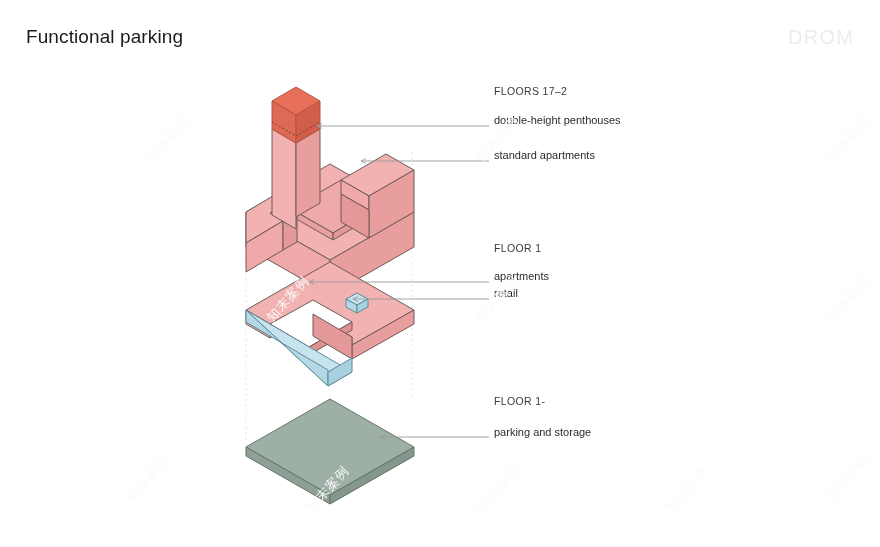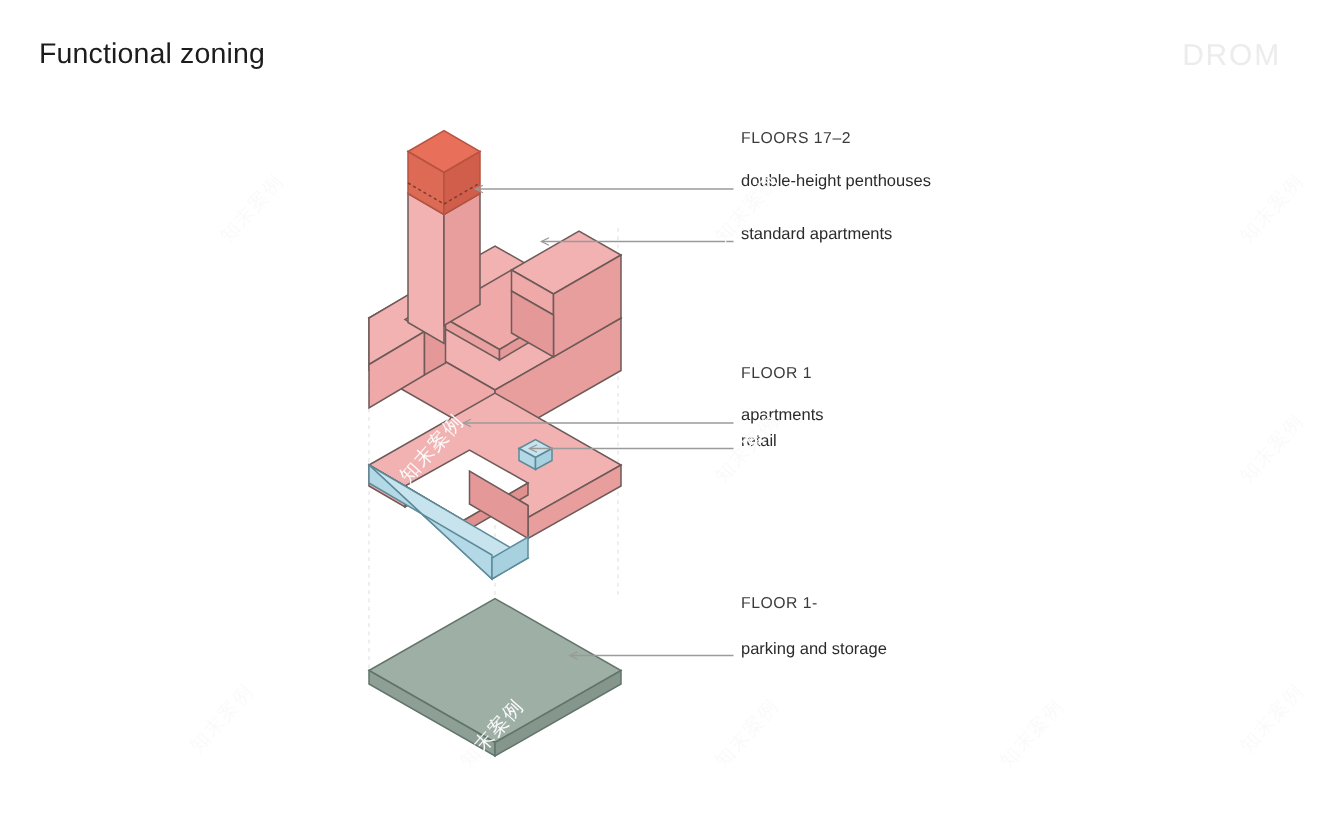--- a/index.html
+++ b/index.html
@@ -55,21 +55,21 @@
     transform: rotate(-48deg);
     transform-origin: center center;
     user-select: none;
     pointer-events: none;
     white-space: nowrap;
   }
 </style>
 </head>
 <body>
 
-<div id="page-title">Functional zoning</div>
+<div id="page-title">Functional parking</div>
 <div id="brand-watermark">DROM</div>
 
 <svg id="diagram-canvas" viewBox="0 0 880 547" xmlns="http://www.w3.org/2000/svg">
 
   <g stroke="#e9e9e9" stroke-width="1" stroke-dasharray="2.5 3" fill="none">
     <line x1="246" y1="212" x2="246" y2="452"></line>
     <line x1="412" y1="152" x2="412" y2="398"></line>
     <line x1="330" y1="236" x2="330" y2="300"></line>
     <line x1="330" y1="350" x2="330" y2="412"></line>
   </g>

